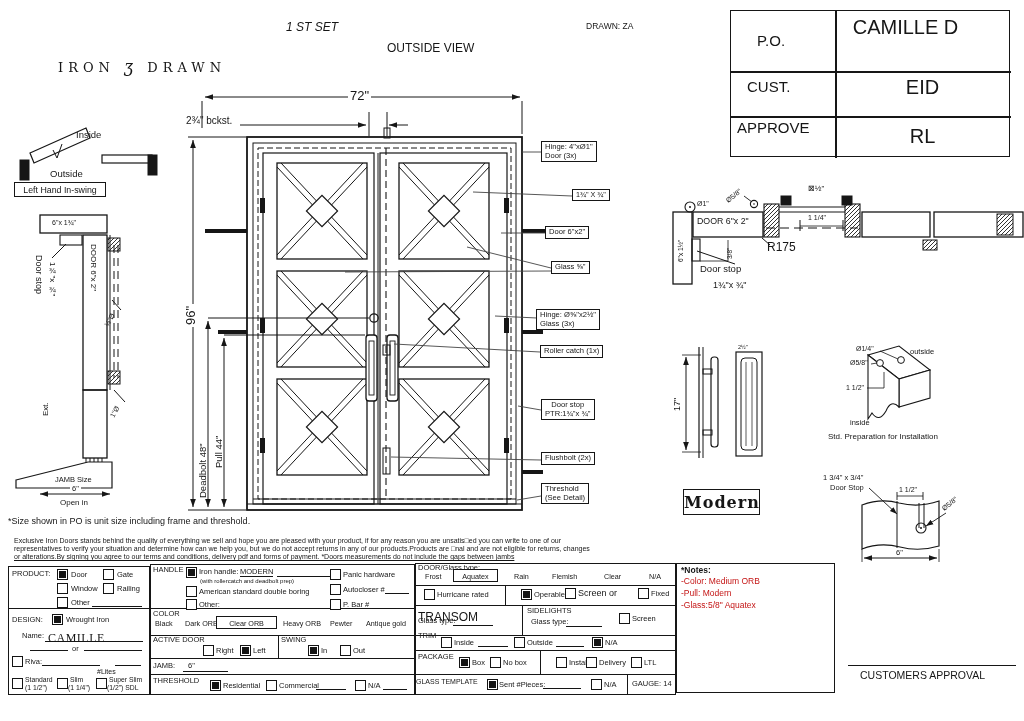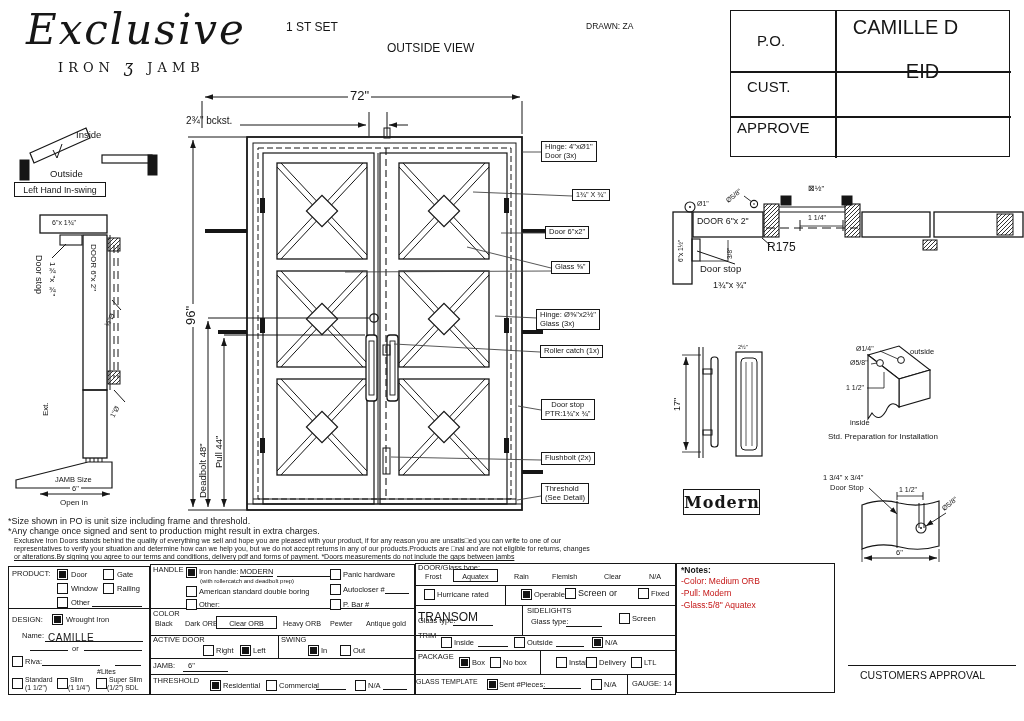--- a/index.html
+++ b/index.html
@@ -224,40 +224,40 @@
     <line x1="923" y1="492" x2="923" y2="500" stroke-width="0.9"></line>
     <line x1="897" y1="496" x2="923" y2="496" stroke-width="0.8"></line>
     <line x1="869" y1="488" x2="897" y2="514" stroke-width="0.9" marker-end="url(#arr)"></line>
     <line x1="946" y1="513" x2="926" y2="526" stroke-width="0.9" marker-end="url(#arr)"></line>
     <line x1="862" y1="549" x2="862" y2="562" stroke-width="0.8"></line>
     <line x1="939" y1="549" x2="939" y2="562" stroke-width="0.8"></line>
     <line x1="864" y1="558" x2="937" y2="558" marker-start="url(#arr)" marker-end="url(#arr)"></line>
   </g>
 </svg>
 
-<div class="lbl serif" style="left:26px;top:6px;font-size:42px;font-style:italic;letter-spacing:2px;">Exclusive</div>
 <div class="lbl serif" style="left:58px;top:58px;font-size:13px;letter-spacing:5px;">
   <span>IRON</span>
   <span class="serif" style="font-style:italic;font-size:16px;">ʒ</span>
-  <span>JAMB</span>
-</div>
-<div class="lbl" style="left:286px;top:21px;font-size:12px;">1 ST SET</div>
+  <span>DRAWN</span>
+</div>
+<div class="lbl" style="left:286px;top:21px;font-size:12px;font-style:italic;">1 ST SET</div>
 <div class="lbl" style="left:387px;top:42px;font-size:12px;">OUTSIDE VIEW</div>
 <div class="lbl" style="left:586px;top:22px;font-size:8.5px;">DRAWN: ZA</div>
 
 <div class="box" style="left:730px;top:10px;width:280px;height:147px;border-width:1.6px;">
   <div class="ln" style="left:104px;top:0;width:1.6px;height:147px;"></div>
   <div class="ln" style="left:0;top:60px;width:280px;height:1.6px;"></div>
   <div class="ln" style="left:0;top:105px;width:280px;height:1.6px;"></div>
 </div>
 <div class="lbl" style="left:757px;top:33px;font-size:15px;">P.O.</div>
 <div class="lbl" style="left:835px;top:16px;width:141px;text-align:center;font-size:20px;">CAMILLE D</div>
 <div class="lbl" style="left:747px;top:79px;font-size:15px;">CUST.</div>
-<div class="lbl" style="left:835px;top:60px;width:175px;text-align:center;font-size:20px;">EID</div>
+<div class="lbl" style="left:835px;top:76px;width:175px;text-align:center;font-size:20px;">EID</div>
 <div class="lbl" style="left:737px;top:120px;font-size:15px;">APPROVE</div>
+<div class="lbl" style="left:835px;top:125px;width:175px;text-align:center;font-size:20px;">RL</div>
 
 <div class="lbl" style="left:76px;top:130px;font-size:9.5px;">Inside</div>
 <div class="lbl" style="left:50px;top:169px;font-size:9.5px;">Outside</div>
 <div class="obox lbl" style="left:14px;top:182px;width:92px;height:15px;font-size:8.8px;text-align:center;line-height:15px;">Left Hand In-swing</div>
 
 <div class="lbl" style="left:52px;top:219px;font-size:7px;">6"x 1¾"</div>
 <div class="lbl vrl" style="left:34px;top:255px;font-size:9px;">Door stop</div>
 <div class="lbl vrl" style="left:47px;top:262px;font-size:8px;">1¾"x ¾"</div>
 <div class="lbl vrl" style="left:88px;top:244px;font-size:8px;">DOOR 6"x 2"</div>
 <div class="lbl" style="left:103px;top:316px;font-size:7px;transform:rotate(-62deg);">½"Ø</div>
@@ -317,21 +317,20 @@
 <div class="lbl" style="left:850px;top:419px;font-size:7.5px;">inside</div>
 <div class="lbl" style="left:828px;top:433px;font-size:8px;">Std. Preparation for Installation</div>
 
 <div class="lbl" style="left:823px;top:474px;font-size:7.5px;">1 3/4" x 3/4"</div>
 <div class="lbl" style="left:830px;top:484px;font-size:7.5px;">Door Stop</div>
 <div class="lbl" style="left:899px;top:486px;font-size:7px;">1 1/2"</div>
 <div class="lbl" style="left:941px;top:500px;font-size:7px;transform:rotate(-38deg);">Ø5/8"</div>
 <div class="lbl bg" style="left:894px;top:549px;font-size:7.5px;">6"</div>
 
 <div class="lbl" style="left:8px;top:516px;font-size:9px;">*Size shown in PO is unit size including frame and threshold.</div>
-<div class="lbl" style="left:8px;top:526px;font-size:9px;">*Any change once signed and sent to production might result in extra charges.</div>
 <div class="lbl" style="left:14px;top:537px;font-size:7px;">Exclusive Iron Doors stands behind the quality of everything we sell and hope you are pleased with your product, if for any reason you are unsatis□ed you can write to one of our</div>
 <div class="lbl" style="left:14px;top:545px;font-size:7px;">representatives to verify your situation and determine how can we help you, but we do not accept returns in any of our products.Products are □nal and are not eligible for returns, changes</div>
 <div class="lbl" style="left:14px;top:553px;font-size:7px;text-decoration:underline;">or alterations.By signing you agree to our terms and conditions, delivery pdf and forms of payment. *Doors measurements do not include the gaps between jambs</div>
 
 <div class="box" style="left:8px;top:566px;width:142px;height:129px;"></div>
 <div class="box" style="left:150px;top:564px;width:265px;height:131px;"></div>
 <div class="box" style="left:415px;top:563px;width:261px;height:132px;"></div>
 <div class="box" style="left:676px;top:563px;width:159px;height:130px;"></div>
 
 <div class="ln" style="left:8px;top:608px;width:142px;height:1.3px;"></div>
@@ -380,21 +379,21 @@
 <div class="lbl" style="left:343px;top:586px;font-size:7.5px;">Autocloser #</div>
 <div class="uln" style="left:385px;top:585px;width:24px;height:8px;"></div>
 <span class="cb" style="left:330px;top:599px;"></span>
 <div class="lbl" style="left:343px;top:601px;font-size:7.5px;">P. Bar #</div>
 <div class="uln" style="left:372px;top:600px;width:24px;height:8px;"></div>
 
 <div class="lbl" style="left:12px;top:616px;font-size:7.5px;">DESIGN:</div>
 <span class="cb on" style="left:52px;top:614px;"></span>
 <div class="lbl" style="left:66px;top:616px;font-size:7.5px;">Wrought Iron</div>
 <div class="lbl" style="left:22px;top:632px;font-size:7.5px;">Name:</div>
-<div class="lbl" style="left:48px;top:632px;font-size:10px;letter-spacing:.5px;">CAMILLE</div>
+<div class="lbl" style="left:48px;top:632px;font-size:12px;letter-spacing:.5px;font-family:Liberation Serif, serif;">CAMILLE</div>
 <div class="uln" style="left:45px;top:632px;width:98px;height:9px;"></div>
 <div class="ln" style="left:30px;top:650px;width:38px;height:1px;"></div>
 <div class="lbl" style="left:72px;top:645px;font-size:7.5px;">or</div>
 <div class="ln" style="left:84px;top:650px;width:58px;height:1px;"></div>
 <span class="cb" style="left:12px;top:656px;"></span>
 <div class="lbl" style="left:25px;top:658px;font-size:7.5px;">Riva:</div>
 <div class="uln" style="left:42px;top:657px;width:58px;height:8px;"></div>
 <div class="uln" style="left:115px;top:657px;width:26px;height:8px;"></div>
 <div class="lbl" style="left:97px;top:668px;font-size:7px;">#Lites</div>
 <span class="cb" style="left:12px;top:678px;"></span>

